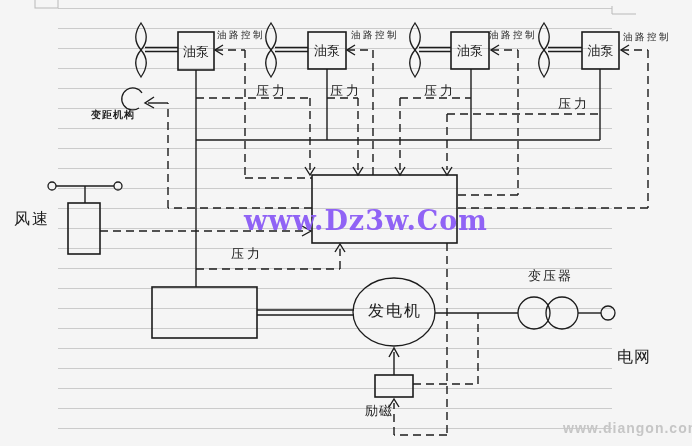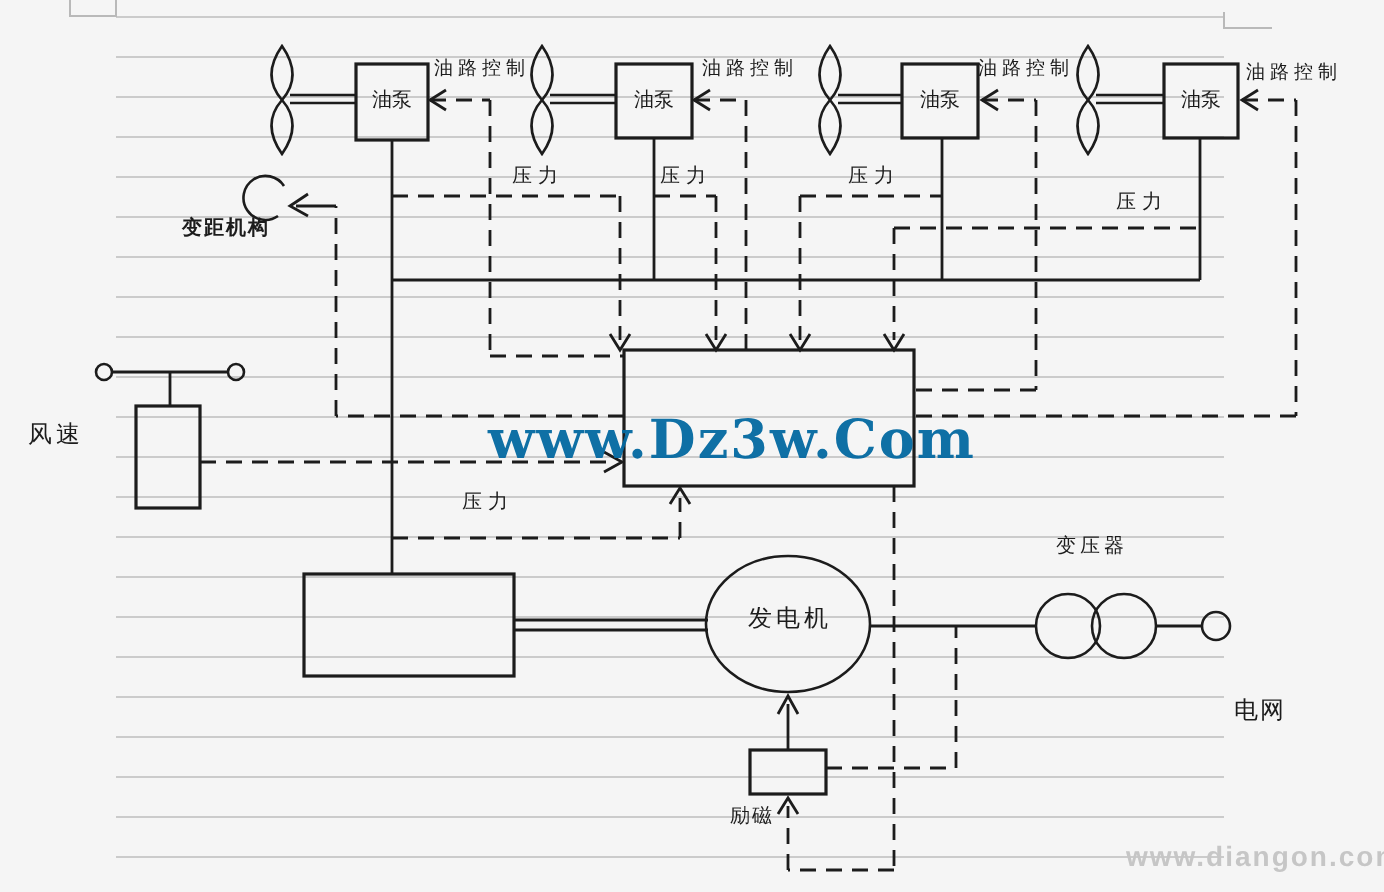--- a/index.html
+++ b/index.html
@@ -3,25 +3,25 @@
 <meta charset="utf-8">
 <style>
   html,body{margin:0;padding:0;}
   body{font-family:"Liberation Sans","DejaVu Sans",sans-serif;}
   #stage{position:relative;width:692px;height:446px;background:#f5f5f5;overflow:hidden;}
   #ruled{position:absolute;left:58px;top:8px;width:554px;height:436px;
     background:repeating-linear-gradient(to bottom,#cbcbcb 0 1px,transparent 1px 20px);}
   #diagram-svg{position:absolute;left:0;top:0;}
   .lbl{position:absolute;color:#1c1c1c;white-space:nowrap;line-height:1;}
   .boxlbl{display:flex;align-items:center;justify-content:center;text-align:center;}
-  .f13{font-size:10px;}
-  .f14{font-size:12px;}
+  .f13{font-size:13px;}
+  .f14{font-size:16px;}
   .small-bold{font-size:9.5px;font-weight:normal;letter-spacing:2.5px;}
   .wm-center{font-family:"DejaVu Serif","Liberation Serif",serif;font-weight:bold;
-    font-size:27px;color:#0369a1;letter-spacing:1px;opacity:.95;}
+    font-size:27px;color:#8b5cf6;letter-spacing:1px;opacity:.95;}
   .wm-br{font-weight:bold;font-size:14px;color:#C6C6C6;letter-spacing:1px;}
 </style>
 </head>
 <body>
 
 <div id="stage">
   <div id="ruled"></div>
 
   <svg id="diagram-svg" width="692" height="446" viewBox="0 0 692 446">
 

